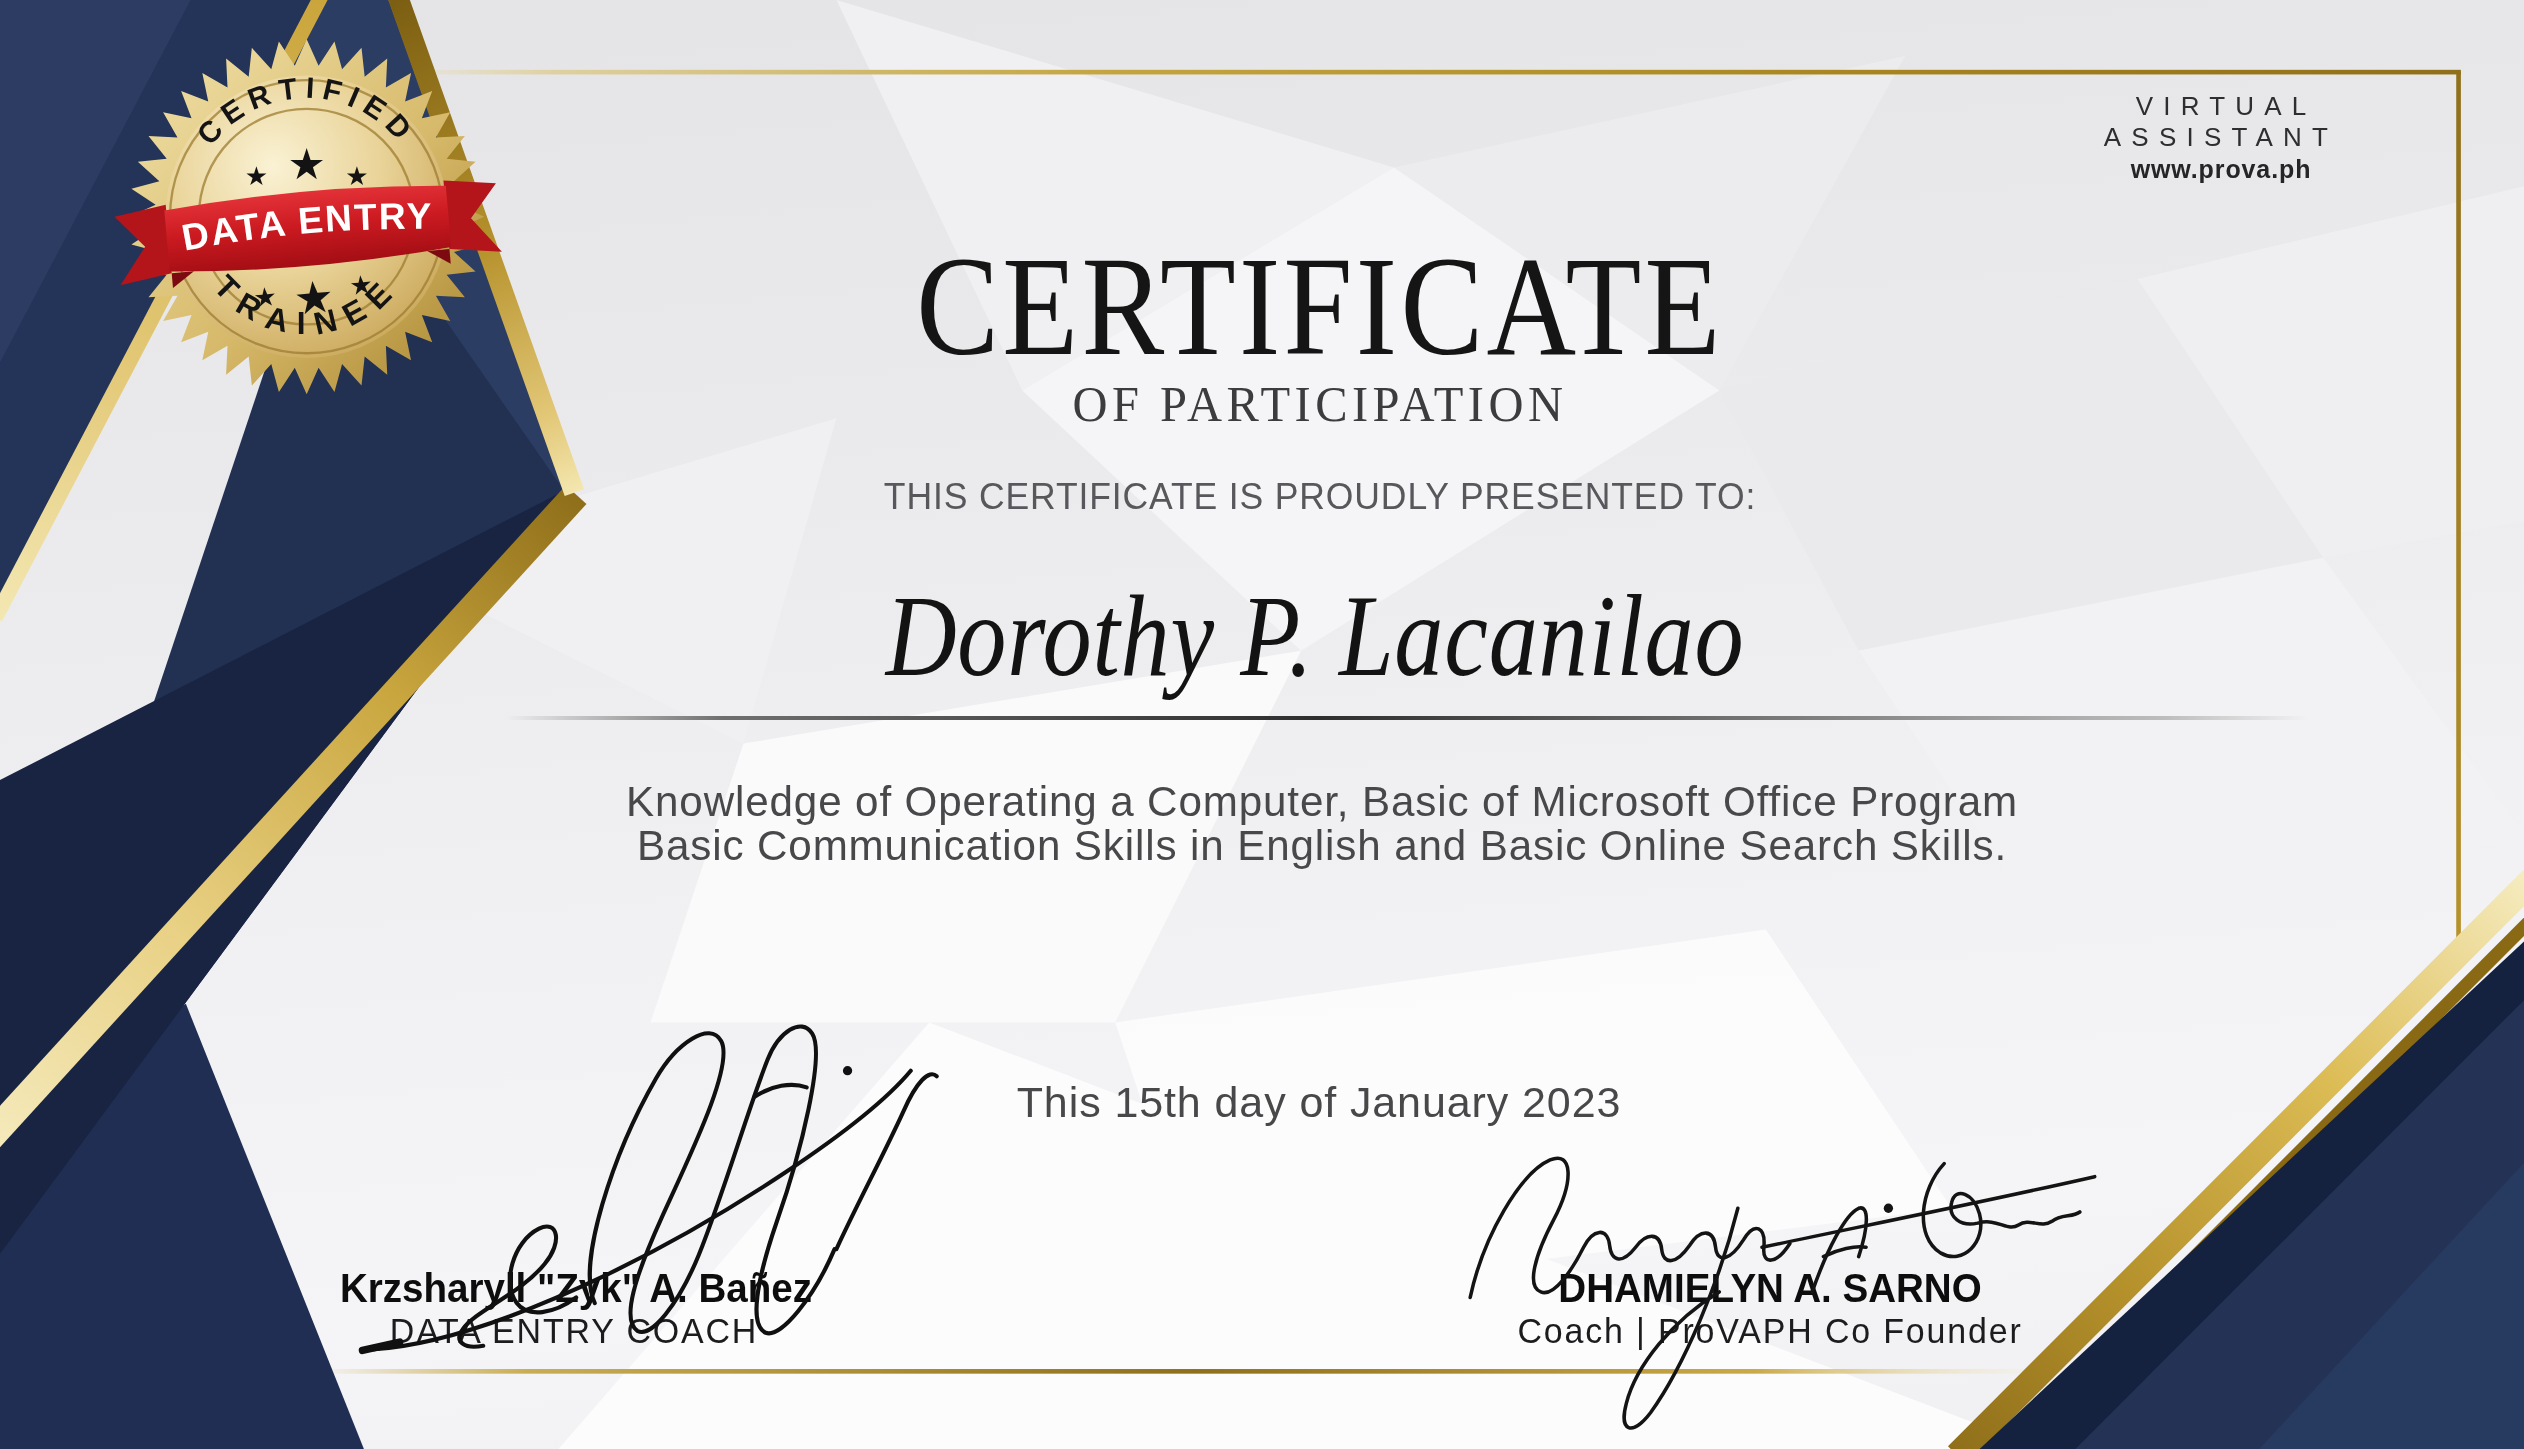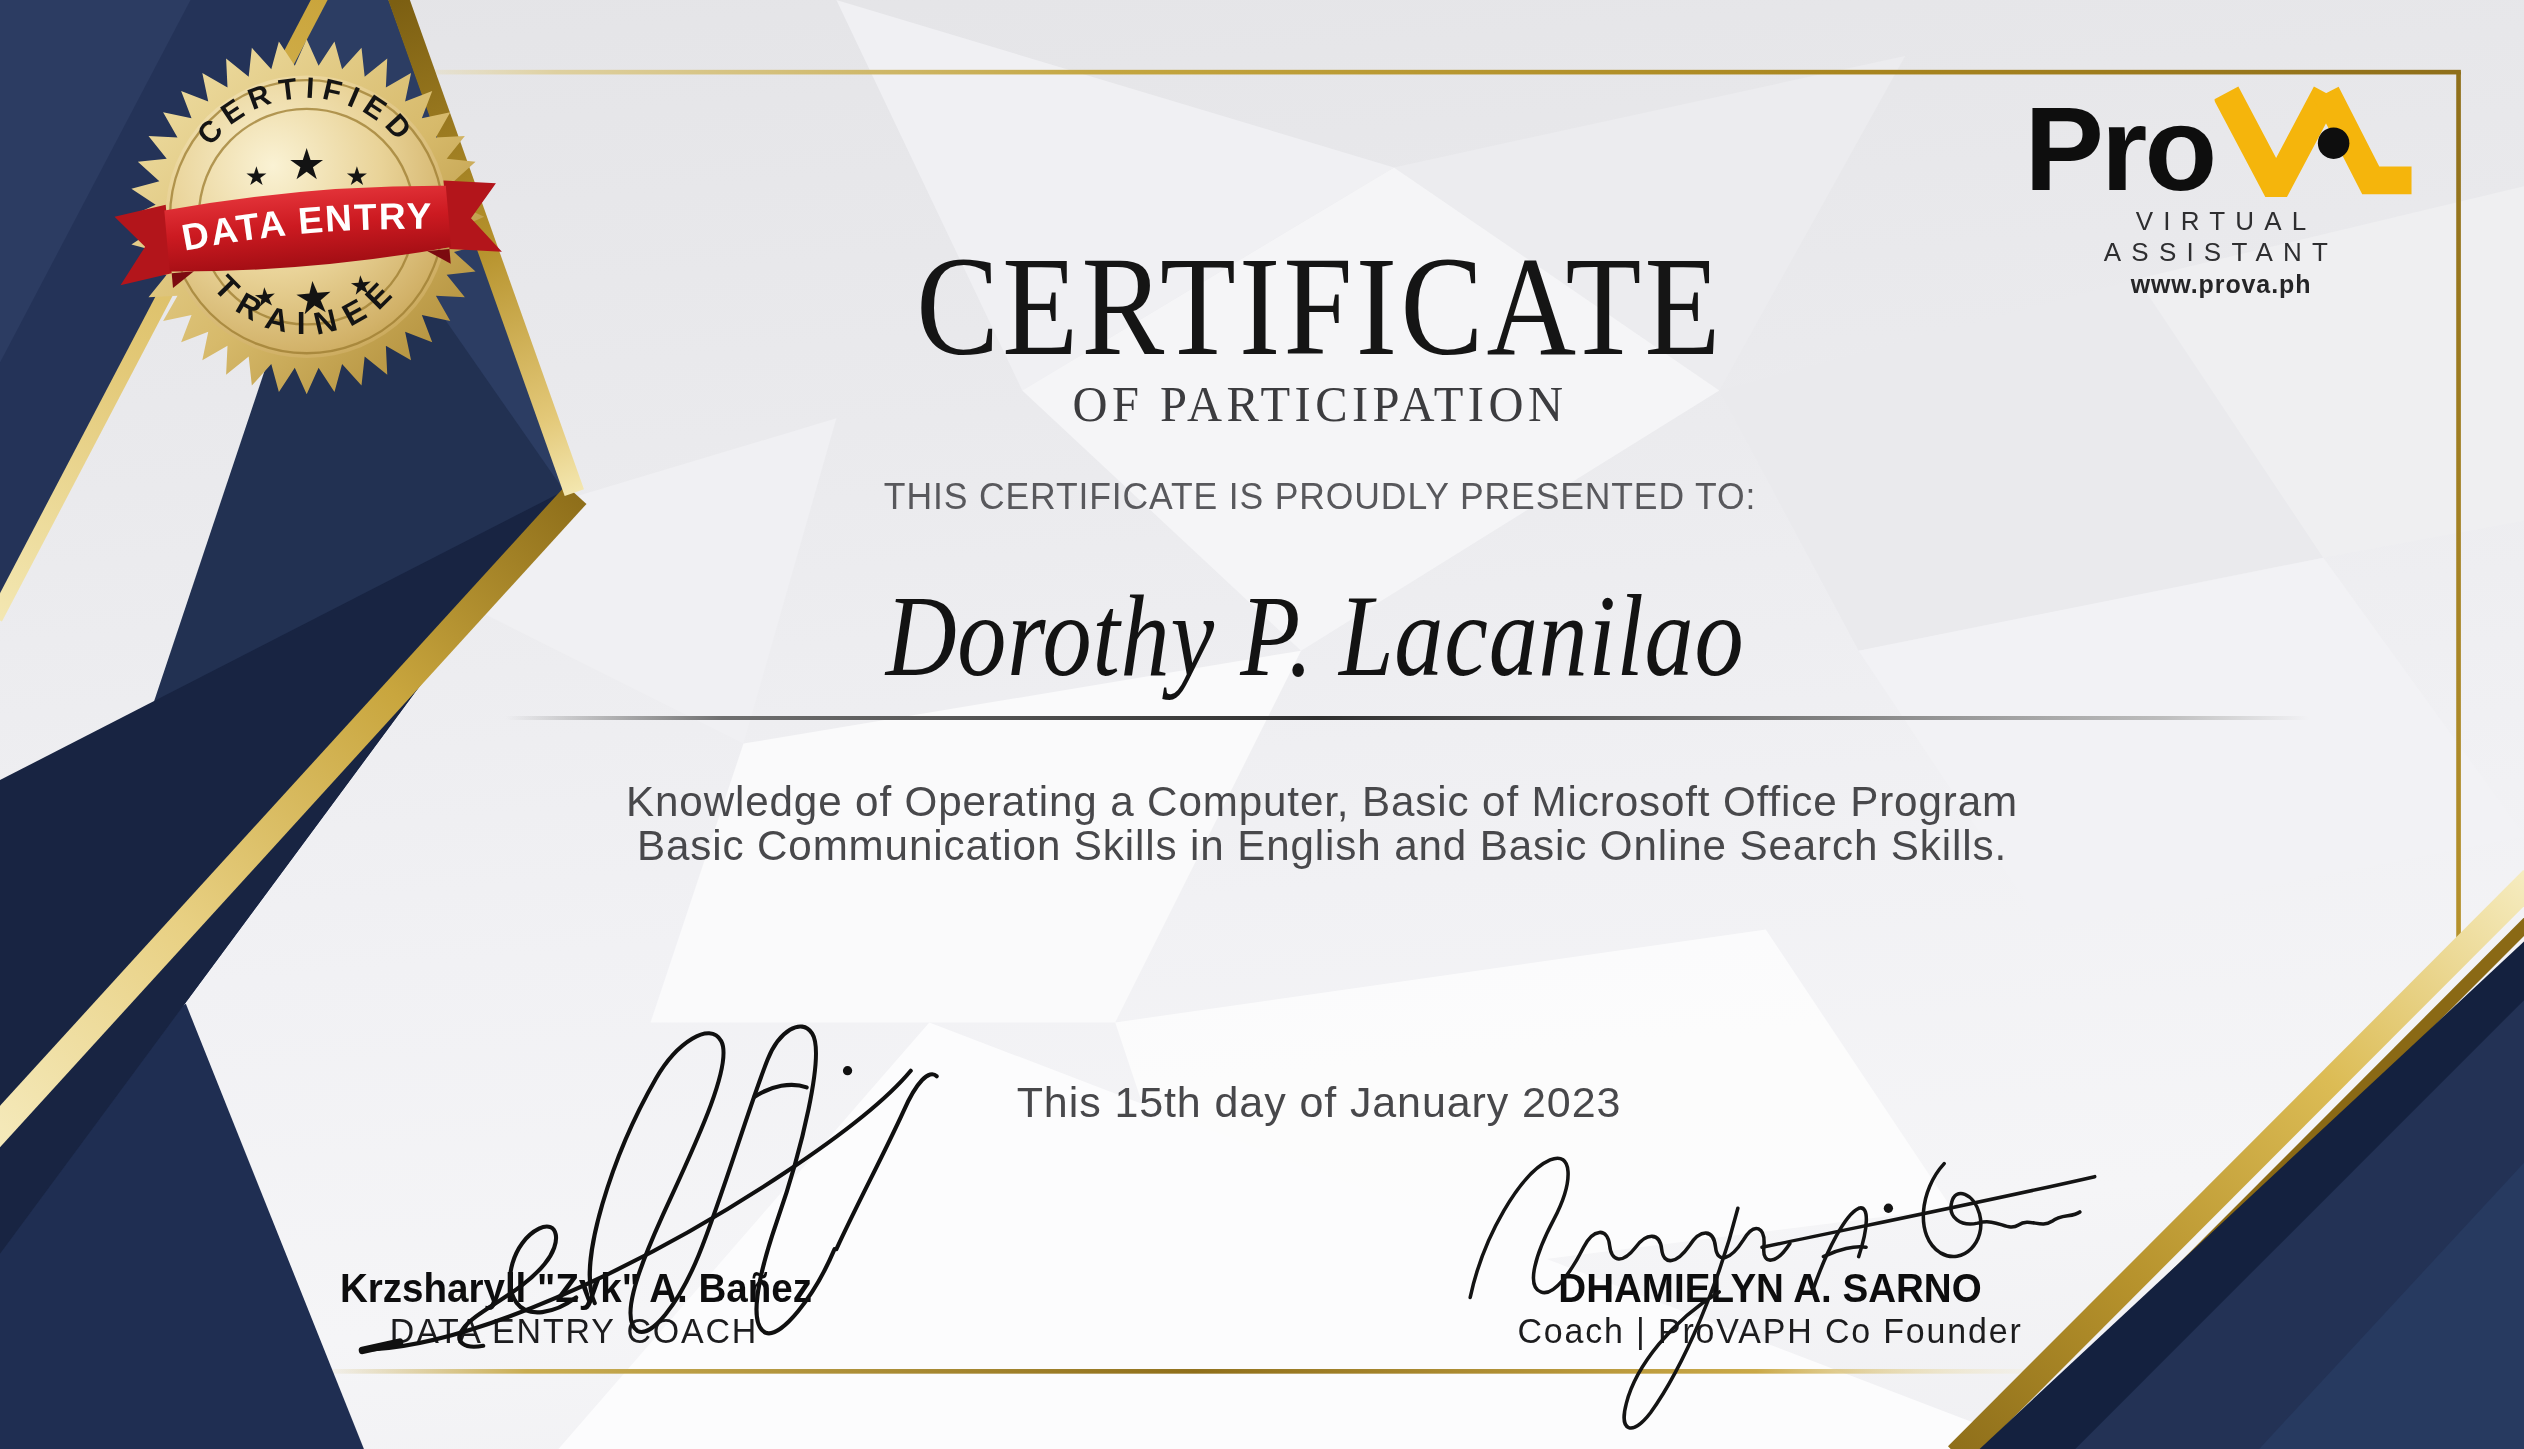--- a/index.html
+++ b/index.html
@@ -188,30 +188,20 @@
   <div class="abs desc" style="left:1322px; top:777px;">Knowledge of Operating a Computer, Basic of Microsoft Office Program</div>
   <div class="abs desc" style="left:1322px; top:821px;">Basic Communication Skills in English and Basic Online Search Skills.</div>
   <div class="abs dateline" style="left:1319px; top:1078px;">This 15th day of January 2023</div>
 
   <div class="abs signame" style="left:576px; top:1265px;">Krzsharyll "Zyk" A. Bañez</div>
   <div class="abs sigtitle" style="left:574px; top:1311px;">DATA ENTRY COACH</div>
   <div class="abs signame" style="left:1770px; top:1265px;">DHAMIELYN A. SARNO</div>
   <div class="abs sigtitle" style="left:1770px; top:1311px;">Coach | ProVAPH Co Founder</div>
 
   <div class="logo">
-    <div class="logo-row">
-      <span class="logo-pro">Pro</span>
-      <svg width="203" height="115" viewBox="0 0 218 124" role="img" aria-label="VA">
-        <g stroke="#f5b50c" stroke-width="30" fill="none" stroke-linecap="butt" stroke-linejoin="miter">
-          <path d="M 12 12 L 66 114 L 120 12"></path>
-          <path d="M 120 12 L 168 106 L 212 106"></path>
-        </g>
-        <circle cx="128" cy="66" r="17" fill="#0e0e0e"></circle>
-      </svg>
-    </div>
     <div class="logo-tag">VIRTUAL ASSISTANT</div>
     <div class="logo-site">www.prova.ph</div>
   </div>
 
   <svg id="sigs" viewBox="0 0 2717 1560" xmlns="http://www.w3.org/2000/svg">
     <g fill="none" stroke="#101010" stroke-width="4.4" stroke-linecap="round">
       <path d="M 980 1152 C 930 1212 780 1310 652 1372 C 560 1416 470 1448 400 1452"></path>
       <path d="M 430 1444 L 390 1453" stroke-width="8"></path>
       <path d="M 520 1448 C 500 1452 488 1444 498 1430 C 512 1410 560 1392 586 1360 C 606 1336 600 1312 580 1322 C 552 1336 540 1380 556 1402 C 568 1418 596 1414 620 1396"></path>
       <path d="M 640 1402 C 620 1360 660 1240 706 1160 C 728 1122 764 1098 776 1120 C 790 1146 744 1240 712 1310 C 684 1372 668 1420 686 1432 C 700 1440 730 1404 752 1350 C 778 1286 806 1190 826 1140 C 838 1110 862 1094 874 1112 C 888 1134 862 1240 836 1314 C 814 1378 806 1426 824 1434 C 840 1440 876 1396 898 1344"></path>

